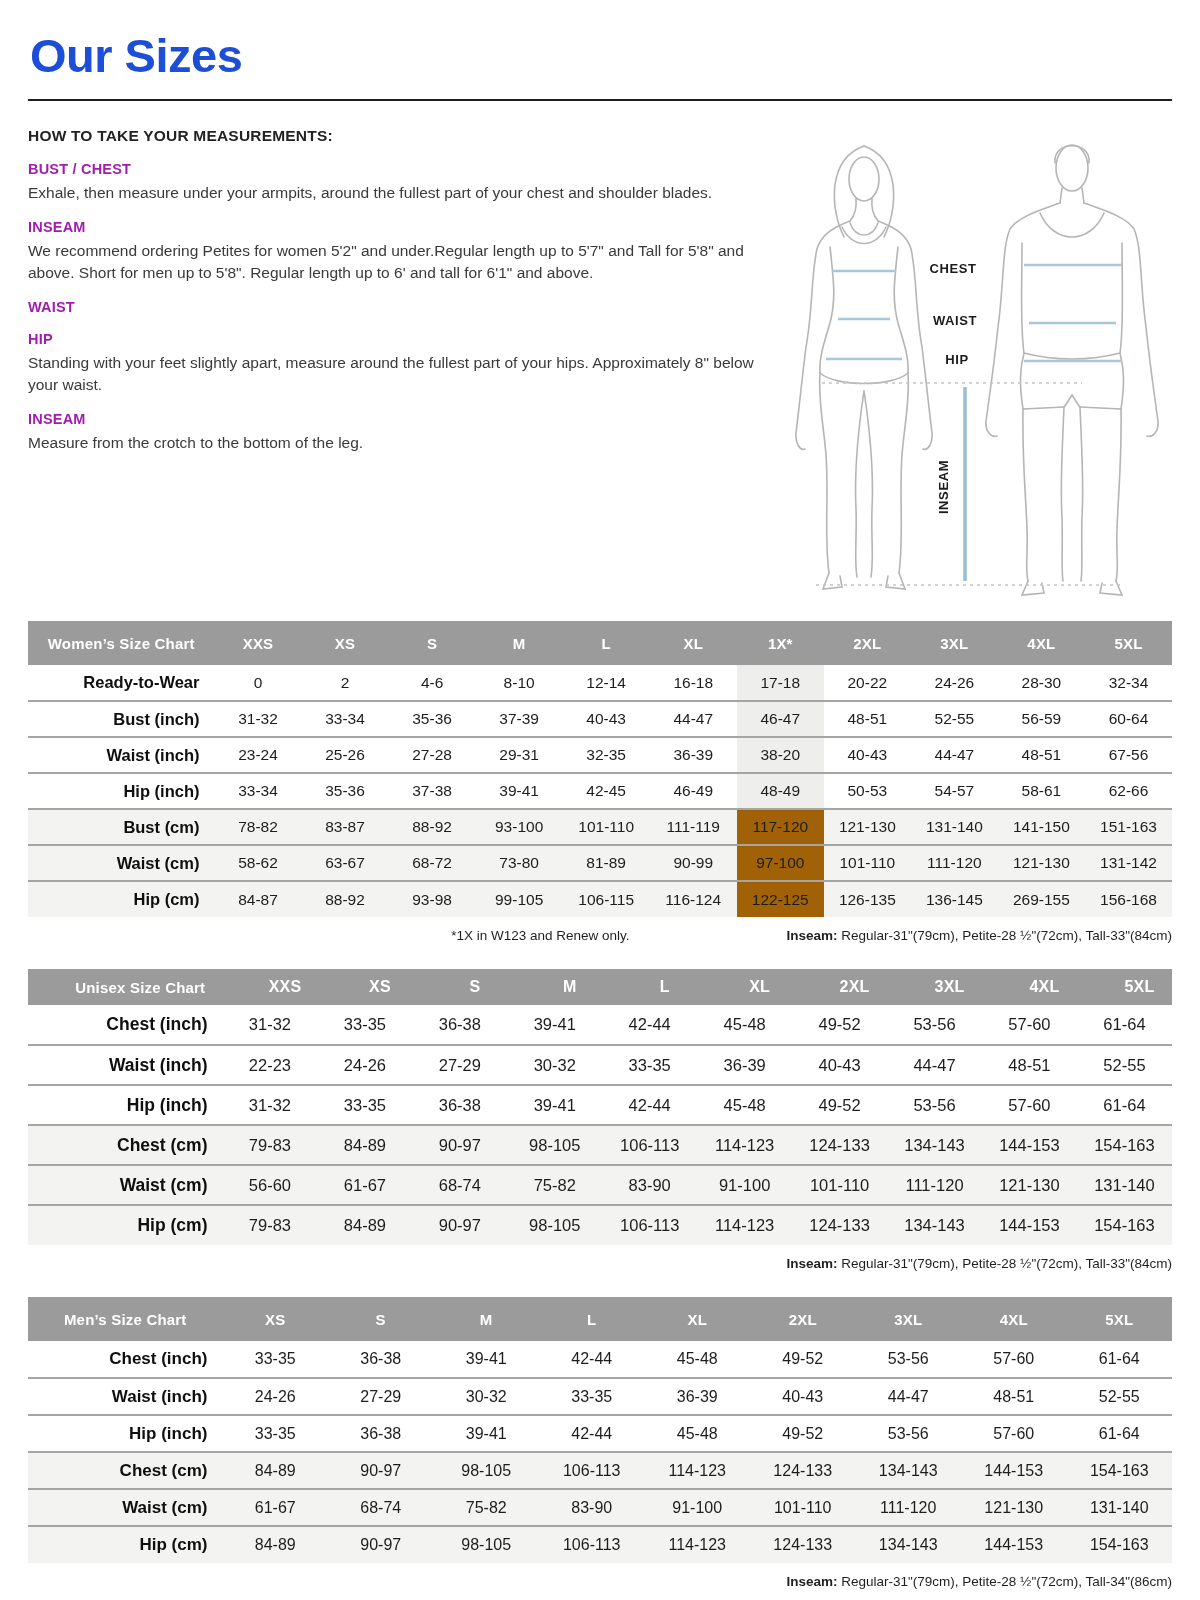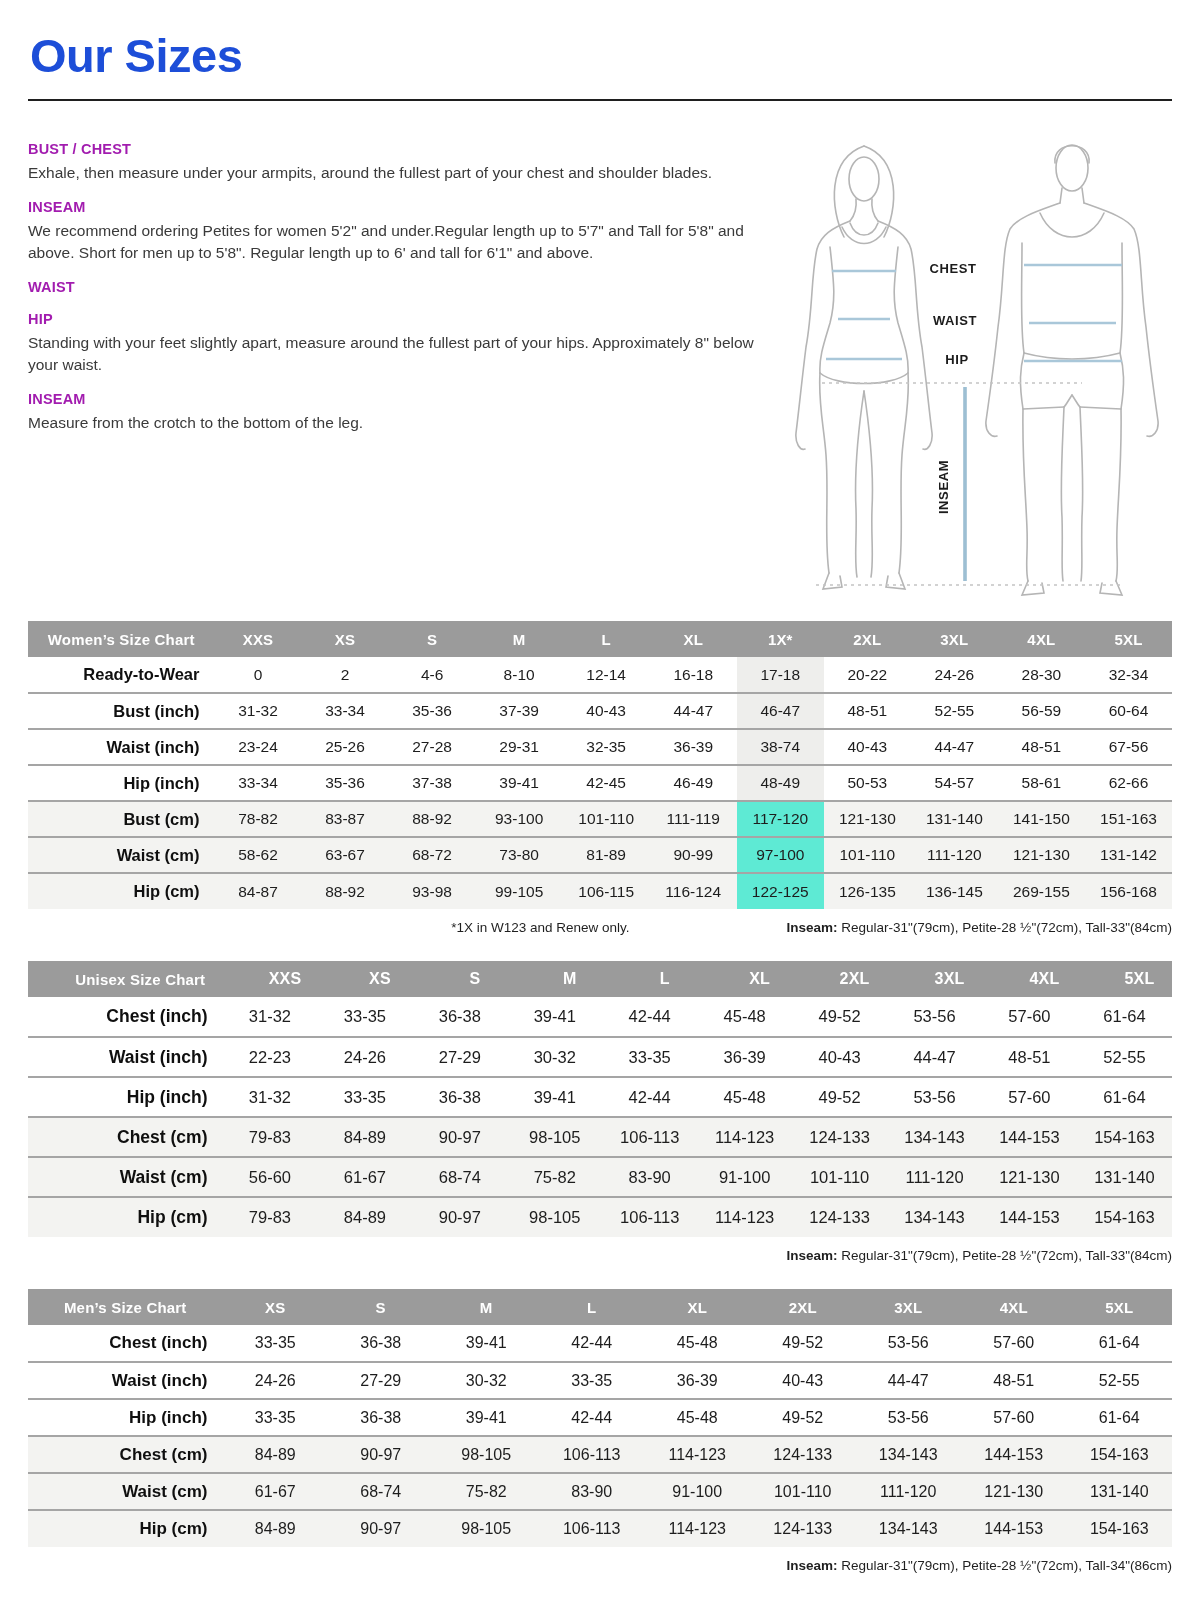--- a/index.html
+++ b/index.html
@@ -29,32 +29,32 @@
 
   .figure { width: 404px; position: relative; }
   .figure svg { display: block; }
 
   section.chart { margin-top: 22px; }
   section.chart + section.chart { margin-top: 24px; }
   .chart table { width: 100%; border-collapse: collapse; table-layout: fixed; }
   .chart th {
     background: var(--header-bg, #9b9b9b); color: #ffffff;
     font-weight: bold; font-size: 15px; letter-spacing: 0.2px;
-    height: 36px; text-align: center; padding: 0 2px;
+    height: 44px; text-align: center; padding: 0 2px;
   }
   .chart th.corner { font-size: 15px; }
   .chart td {
     text-align: center; font-size: 15.5px; color: #1d1d1d;
     height: 36px; border-top: 2px solid #a5a5a5; padding: 0 2px;
   }
   .chart tbody tr:first-child td { border-top: none; }
   .chart td.rowlabel { font-weight: bold; text-align: right; padding-right: 15px; font-size: 16.5px; color: #0f0f0f; }
   .chart tr.shaded td { background: var(--shade, #f3f3f1); }
   .chart td.hl { background: var(--hl, #eeeeec); }
-  .chart tr.shaded td.hl { background: #5eead4; }
+  .chart tr.shaded td.hl { background: #a16207; }
 
   .t1 td { height: 40px; font-size: 16.5px; }
   .t1 td.rowlabel { font-size: 17.5px; }
   .t1 th { height: 36px; font-size: 16px; padding-left: 32px; }
   .t2 td { height: 37px; font-size: 16px; }
   .t2 td.rowlabel { font-size: 17px; }
 
   .footnote { display: flex; margin-top: 11px; font-size: 13.5px; color: #1f1f1f; min-height: 17px; }
   .fn-left { margin-left: 37%; }
   .fn-left:empty { display: none; }
@@ -66,20 +66,21 @@
 </head>
 <body>
 
 <div class="page">
 
   <h1 class="title">Our Sizes</h1>
   <hr class="title-rule">
 
   <div class="top">
     <div class="instructions">
+      <h2>HOW TO TAKE YOUR MEASUREMENTS:</h2>
 
       <div class="sec">
         <h3>BUST / CHEST</h3>
         <p>Exhale, then measure under your armpits, around the fullest part of your chest and shoulder blades.</p>
       </div>
       <div class="sec">
         <h3>INSEAM</h3>
         <p>We recommend ordering Petites for women 5'2" and under.Regular length up to 5'7" and Tall for 5'8" and above. Short for men up to 5'8". Regular length up to 6' and tall for 6'1" and above.</p>
       </div>
       <div class="sec">
@@ -227,21 +228,21 @@
             <td>60-64</td>
           </tr>
           <tr>
             <td class="rowlabel">Waist (inch)</td>
             <td>23-24</td>
             <td>25-26</td>
             <td>27-28</td>
             <td>29-31</td>
             <td>32-35</td>
             <td>36-39</td>
-            <td class="hl">38-74</td>
+            <td class="hl">38-20</td>
             <td>40-43</td>
             <td>44-47</td>
             <td>48-51</td>
             <td>67-56</td>
           </tr>
           <tr>
             <td class="rowlabel">Hip (inch)</td>
             <td>33-34</td>
             <td>35-36</td>
             <td>37-38</td>

